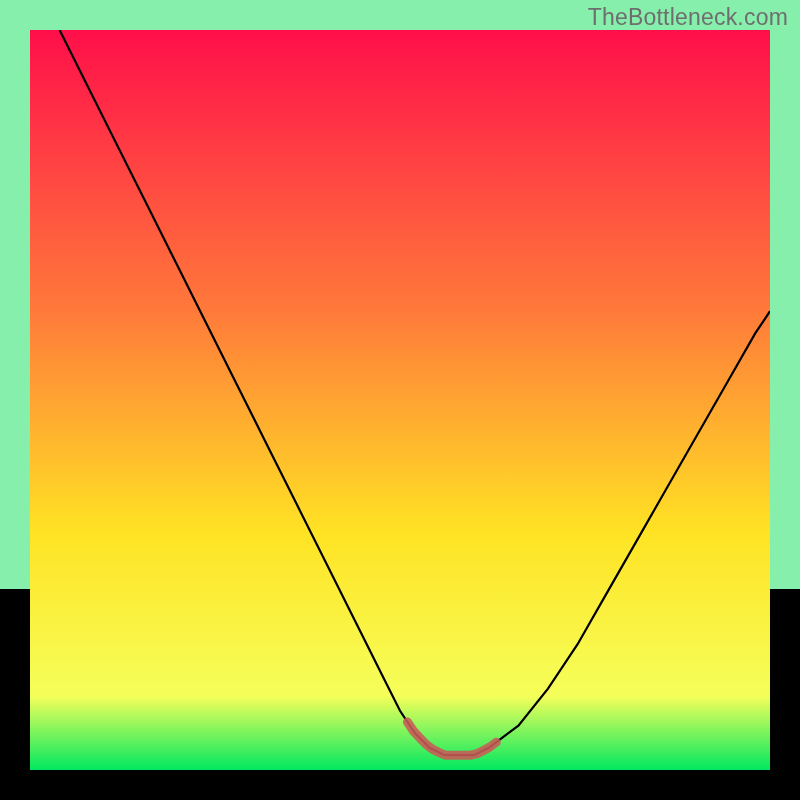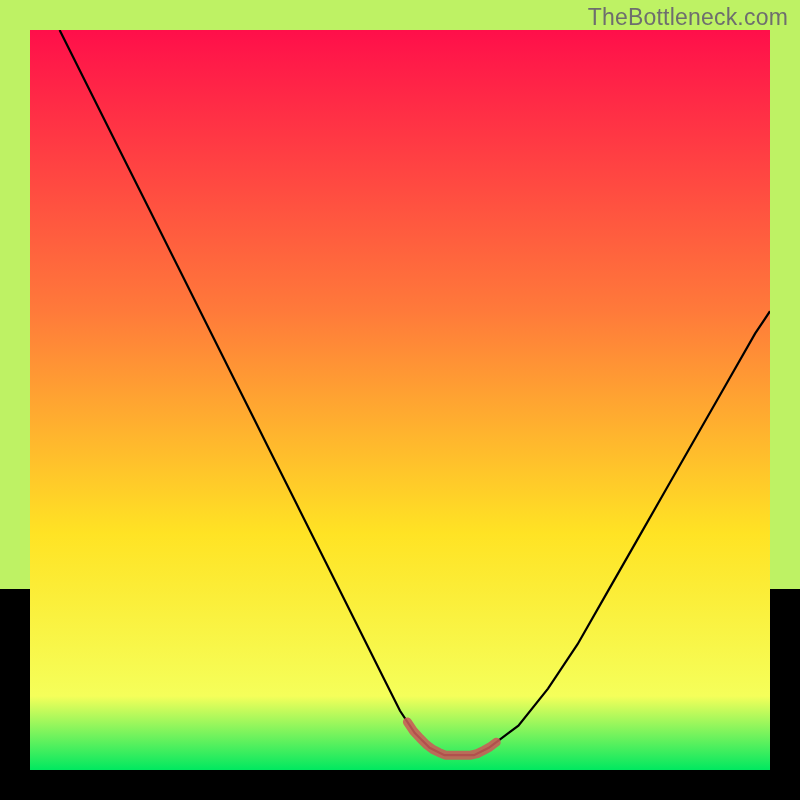--- a/index.html
+++ b/index.html
@@ -8,21 +8,21 @@
     width: 800px;
     height: 800px;
     background: #000;
     overflow: hidden;
     font-family: Arial, Helvetica, sans-serif;
   }
   .frame {
     position: relative;
     width: 800px;
     height: 589px;
-    background: #bef264;
+    background: #86efac;
   }
   .plot-container {
     position: absolute;
     left: 30px;
     top: 30px;
     width: 740px;
     height: 740px;
   }
   svg.plot {
     width: 100%;

